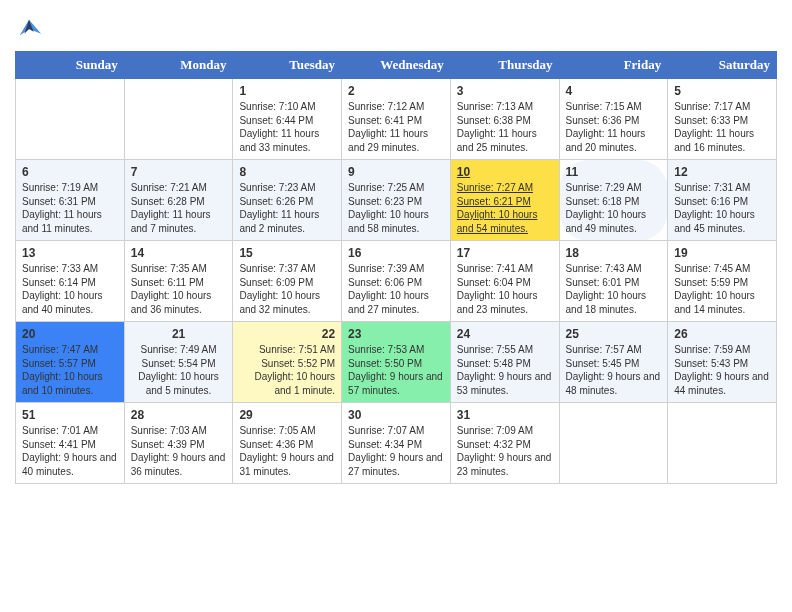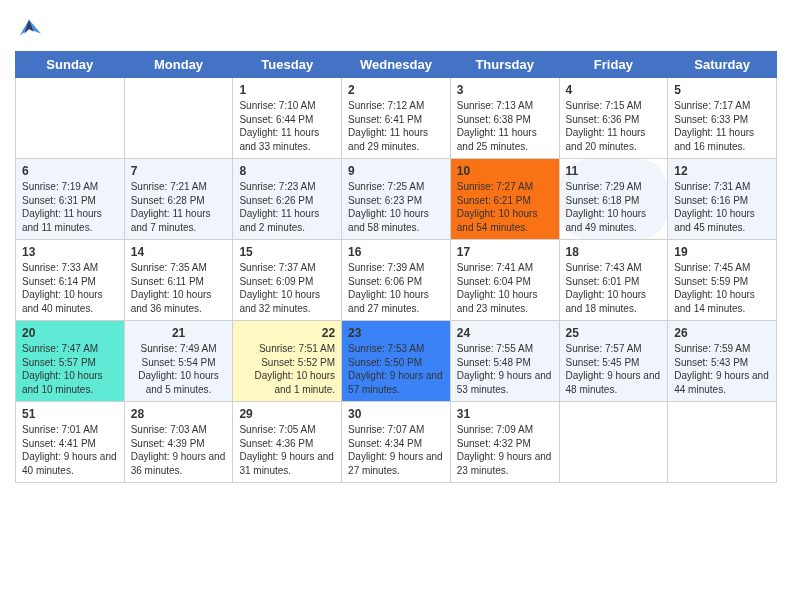--- a/index.html
+++ b/index.html
@@ -35,25 +35,26 @@
       color: #444;
     }
     table {
       width: 100%;
       border-collapse: collapse;
       table-layout: fixed;
     }
     th {
       background-color: #4472c4;
       color: #fff;
-      text-align: center;
+      text-align: right;
       padding: 5px 6px;
       font-size: 13px;
       font-weight: bold;
       border: 1px solid #4472c4;
+      font-family: Liberation Serif, serif;
     }
     td {
       vertical-align: top;
       padding: 5px 6px;
       font-size: 10.5px;
       color: #333;
       border: 1px solid #d0d0d0;
       height: 78px;
       background: #fff;
     }
@@ -154,21 +155,21 @@
           <div class="cell-content">Sunrise: 7:21 AM<br>Sunset: 6:28 PM<br>Daylight: 11 hours and 7 minutes.</div>
         </td>
         <td style="background: rgb(240, 244, 251);">
           <span class="day-number">8</span>
           <div class="cell-content">Sunrise: 7:23 AM<br>Sunset: 6:26 PM<br>Daylight: 11 hours and 2 minutes.</div>
         </td>
         <td style="background: rgb(240, 244, 251);">
           <span class="day-number">9</span>
           <div class="cell-content">Sunrise: 7:25 AM<br>Sunset: 6:23 PM<br>Daylight: 10 hours and 58 minutes.</div>
         </td>
-        <td style="background: #f97316;">
+        <td style="background: #fde047; text-decoration: underline;">
           <span class="day-number">10</span>
           <div class="cell-content">Sunrise: 7:27 AM<br>Sunset: 6:21 PM<br>Daylight: 10 hours and 54 minutes.</div>
         </td>
         <td style="background: rgb(240, 244, 251); border-radius: 30px;">
           <span class="day-number">11</span>
           <div class="cell-content">Sunrise: 7:29 AM<br>Sunset: 6:18 PM<br>Daylight: 10 hours and 49 minutes.</div>
         </td>
         <td style="background: rgb(240, 244, 251);">
           <span class="day-number">12</span>
           <div class="cell-content">Sunrise: 7:31 AM<br>Sunset: 6:16 PM<br>Daylight: 10 hours and 45 minutes.</div>
@@ -198,33 +199,33 @@
         <td>
           <span class="day-number">18</span>
           <div class="cell-content">Sunrise: 7:43 AM<br>Sunset: 6:01 PM<br>Daylight: 10 hours and 18 minutes.</div>
         </td>
         <td>
           <span class="day-number">19</span>
           <div class="cell-content">Sunrise: 7:45 AM<br>Sunset: 5:59 PM<br>Daylight: 10 hours and 14 minutes.</div>
         </td>
       </tr>
       <tr>
-        <td style="background: #5eead4;">
+        <td style="background: #3b82f6;">
           <span class="day-number">20</span>
           <div class="cell-content">Sunrise: 7:47 AM<br>Sunset: 5:57 PM<br>Daylight: 10 hours and 10 minutes.</div>
         </td>
         <td style="background: rgb(240, 244, 251); text-align: center;">
           <span class="day-number">21</span>
           <div class="cell-content">Sunrise: 7:49 AM<br>Sunset: 5:54 PM<br>Daylight: 10 hours and 5 minutes.</div>
         </td>
         <td style="background: #fef9c3; text-align: right;">
           <span class="day-number">22</span>
           <div class="cell-content">Sunrise: 7:51 AM<br>Sunset: 5:52 PM<br>Daylight: 10 hours and 1 minute.</div>
         </td>
-        <td style="background: #3b82f6; margin-left: 44px;">
+        <td style="background: #86efac; margin-left: 44px;">
           <span class="day-number">23</span>
           <div class="cell-content">Sunrise: 7:53 AM<br>Sunset: 5:50 PM<br>Daylight: 9 hours and 57 minutes.</div>
         </td>
         <td style="background: rgb(240, 244, 251);">
           <span class="day-number">24</span>
           <div class="cell-content">Sunrise: 7:55 AM<br>Sunset: 5:48 PM<br>Daylight: 9 hours and 53 minutes.</div>
         </td>
         <td style="background: rgb(240, 244, 251);">
           <span class="day-number">25</span>
           <div class="cell-content">Sunrise: 7:57 AM<br>Sunset: 5:45 PM<br>Daylight: 9 hours and 48 minutes.</div>

